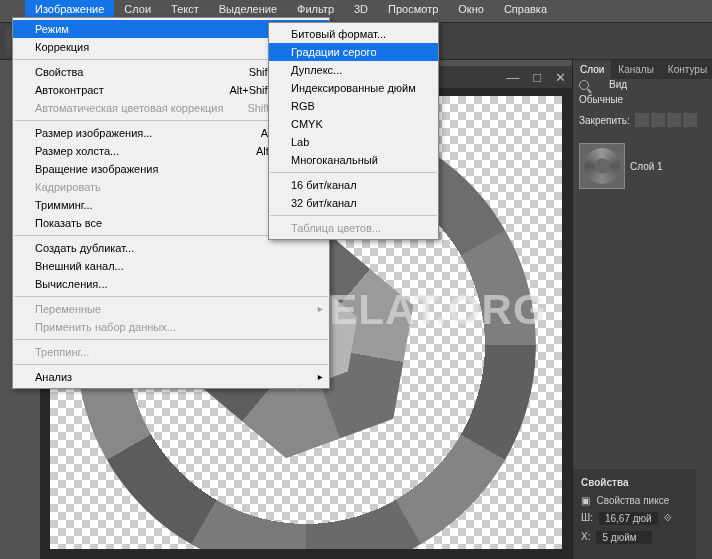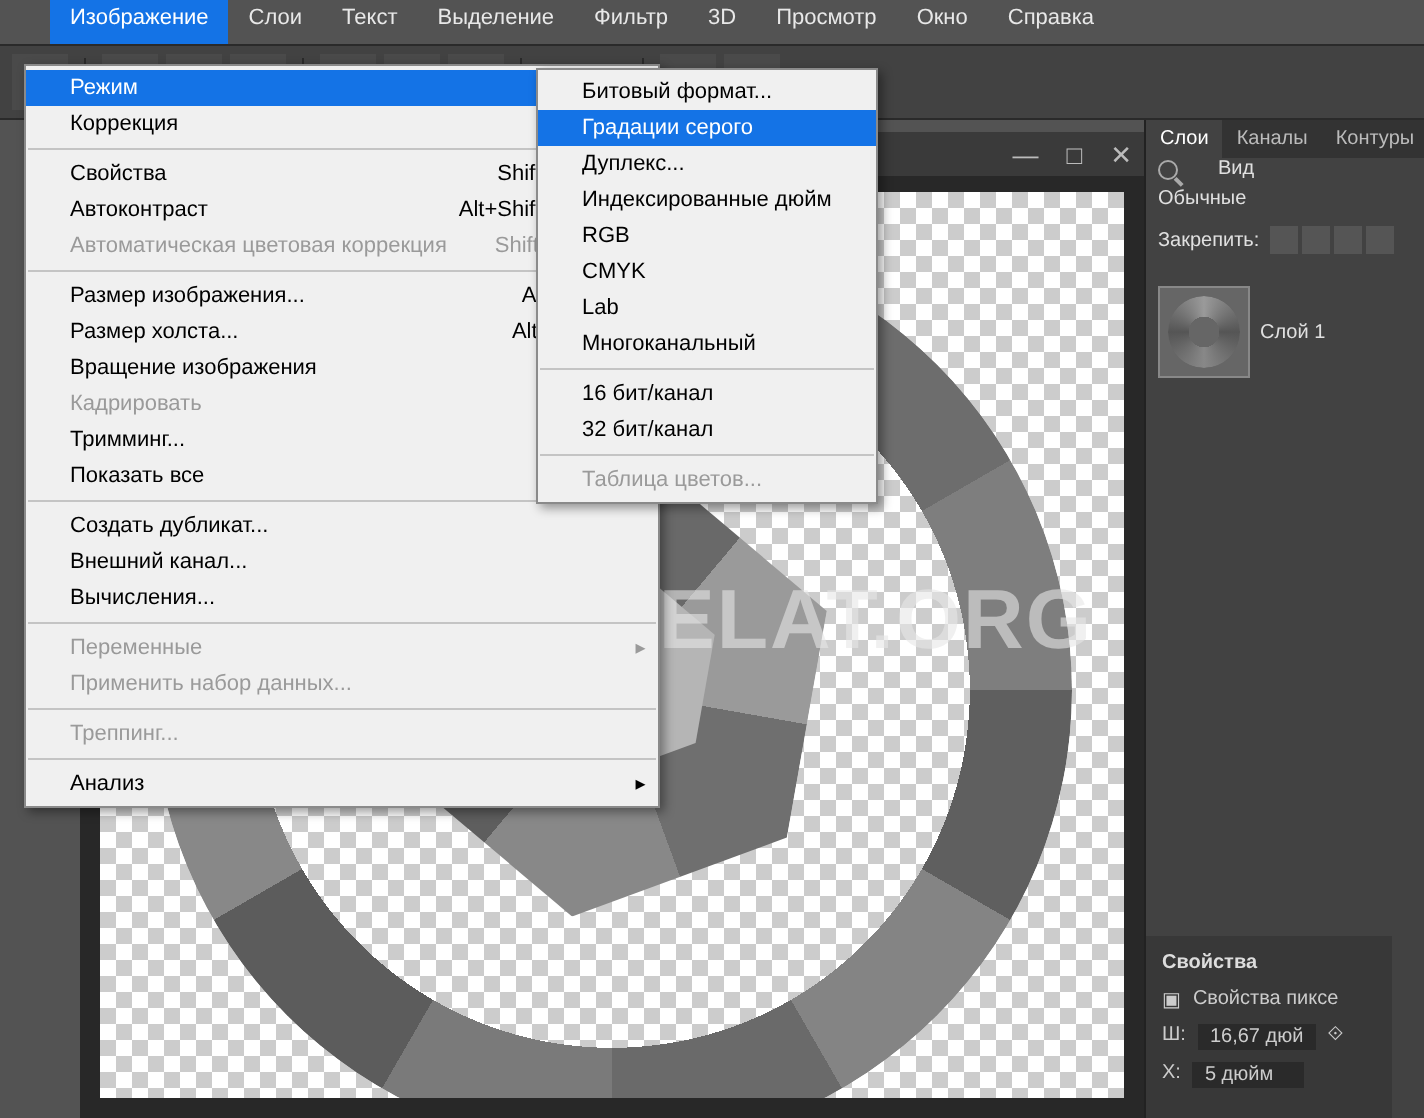--- a/index.html
+++ b/index.html
@@ -164,21 +164,21 @@
     <div class="line">
       <span>X:</span>
       <span class="val">5 дюйм</span>
     </div>
   </div>
 </div>
 
 <div class="watermark">KAK-SDELAT.ORG</div>
 
 <div id="menus">
-    <div class="menu" style="left: 12px; top: 32px;">
+    <div class="menu" style="left: 12px; top: 17px;">
       <div class="mi hi arrow">
         <span>Режим</span>
       </div>
       <div class="mi arrow">
         <span>Коррекция</span>
       </div>
       <div class="sep"></div>
       <div class="mi">
         <span>Свойства</span>
         <span>Shift+Ctrl+L</span>
@@ -231,21 +231,21 @@
       </div>
       <div class="sep"></div>
       <div class="mi dis">
         <span>Треппинг...</span>
       </div>
       <div class="sep"></div>
       <div class="mi arrow">
         <span>Анализ</span>
       </div>
     </div>
-    <div class="menu" style="left: 268px; top: 22px; margin-top: 12px;">
+    <div class="menu" style="left: 268px; top: 22px;">
       <div class="mi">
         <span>Битовый формат...</span>
       </div>
       <div class="mi hi">
         <span>Градации серого</span>
       </div>
       <div class="mi">
         <span>Дуплекс...</span>
       </div>
       <div class="mi">

